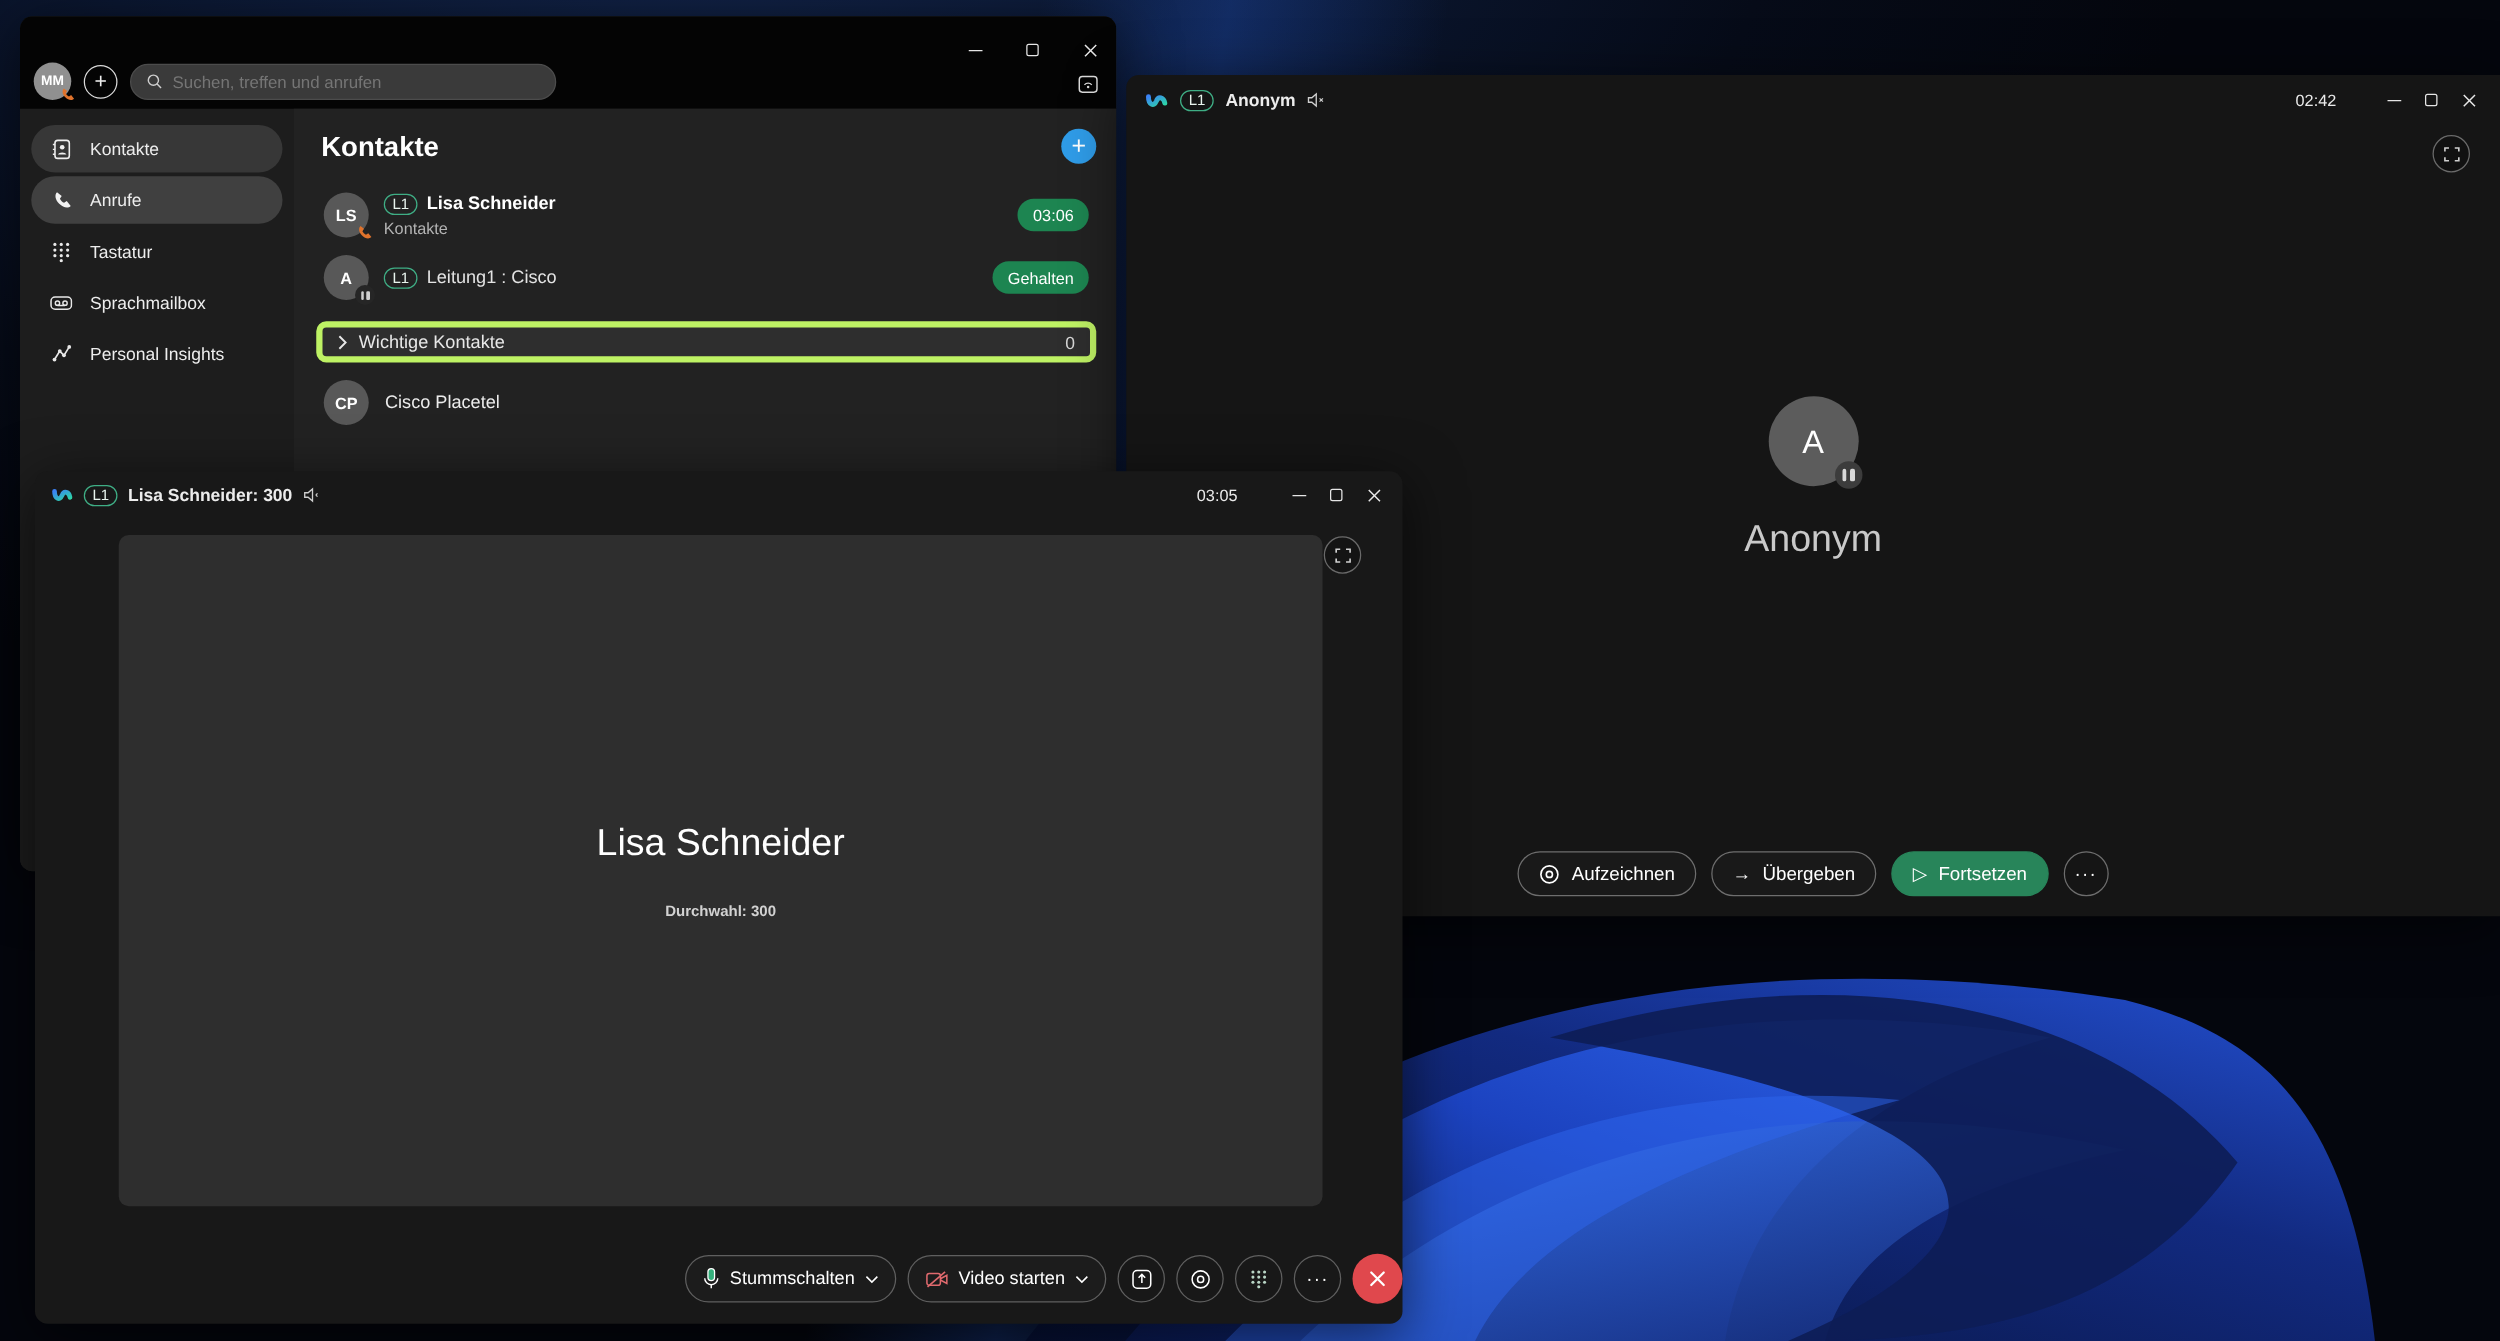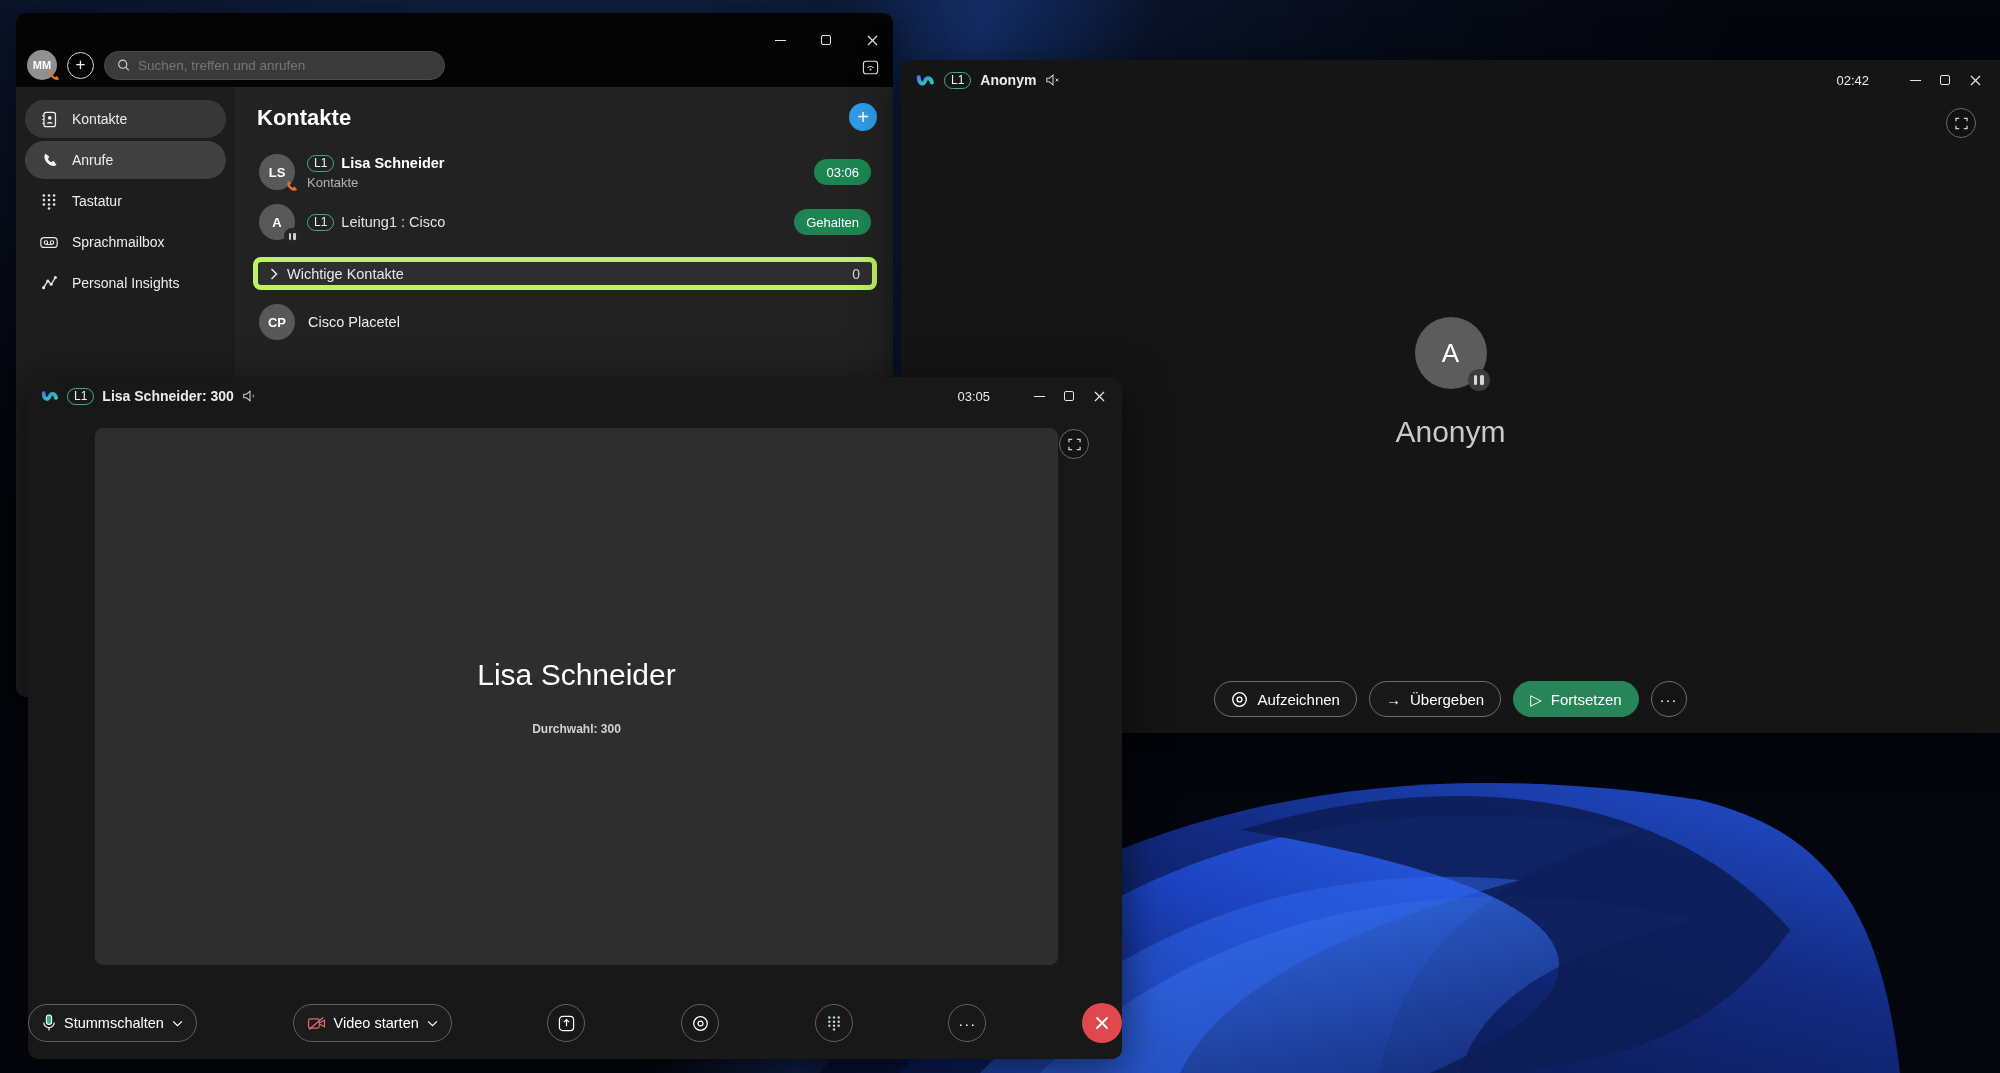--- a/index.html
+++ b/index.html
@@ -110,21 +110,21 @@
   #call-win { left:28px; top:377px; width:1094px; height:682px; background:#181818;
     border-radius:10px; z-index:3; }
   #call-title { position:absolute; top:0; left:0; right:0; height:38px; display:flex; align-items:center;
     padding:0 8px 0 13px; gap:8px; }
   #call-title .timer { margin-left:auto; margin-right:26px; }
   #video-area { position:absolute; left:67px; top:51px; width:963px; height:537px; background:#2e2e2e;
     border-radius:8px; display:flex; flex-direction:column; align-items:center; justify-content:center; }
   #call-expand { top:52px; right:33px; }
   #stage-name { color:#fff; font-size:30px; }
   #stage-sub { color:#d2d2d2; font-size:12px; margin-top:30px;font-weight:bold; }
-  #call-controls { position:absolute; left:0; right:0; bottom:16px; display:flex; justify-content:space-between;
+  #call-controls { position:absolute; left:0; right:0; bottom:16px; display:flex; justify-content:flex-end;
     align-items:center; gap:9px; }
   .ctl-pill { height:38px; border-radius:19px; border:1px solid #5f5f5f; background:rgba(255,255,255,.02);
     color:#fff; font-size:14.5px; display:flex; align-items:center; gap:8px; padding:0 13px; }
   .ctl-circle { width:38px; height:38px; border-radius:50%; border:1px solid #5f5f5f; color:#fff;
     display:flex; align-items:center; justify-content:center; font-size:15px; letter-spacing:1px; }
   .ctl-circle.end { width:40px; height:40px; background:#e0484d; border:0; }
 </style>
 </head>
 <body>
 

